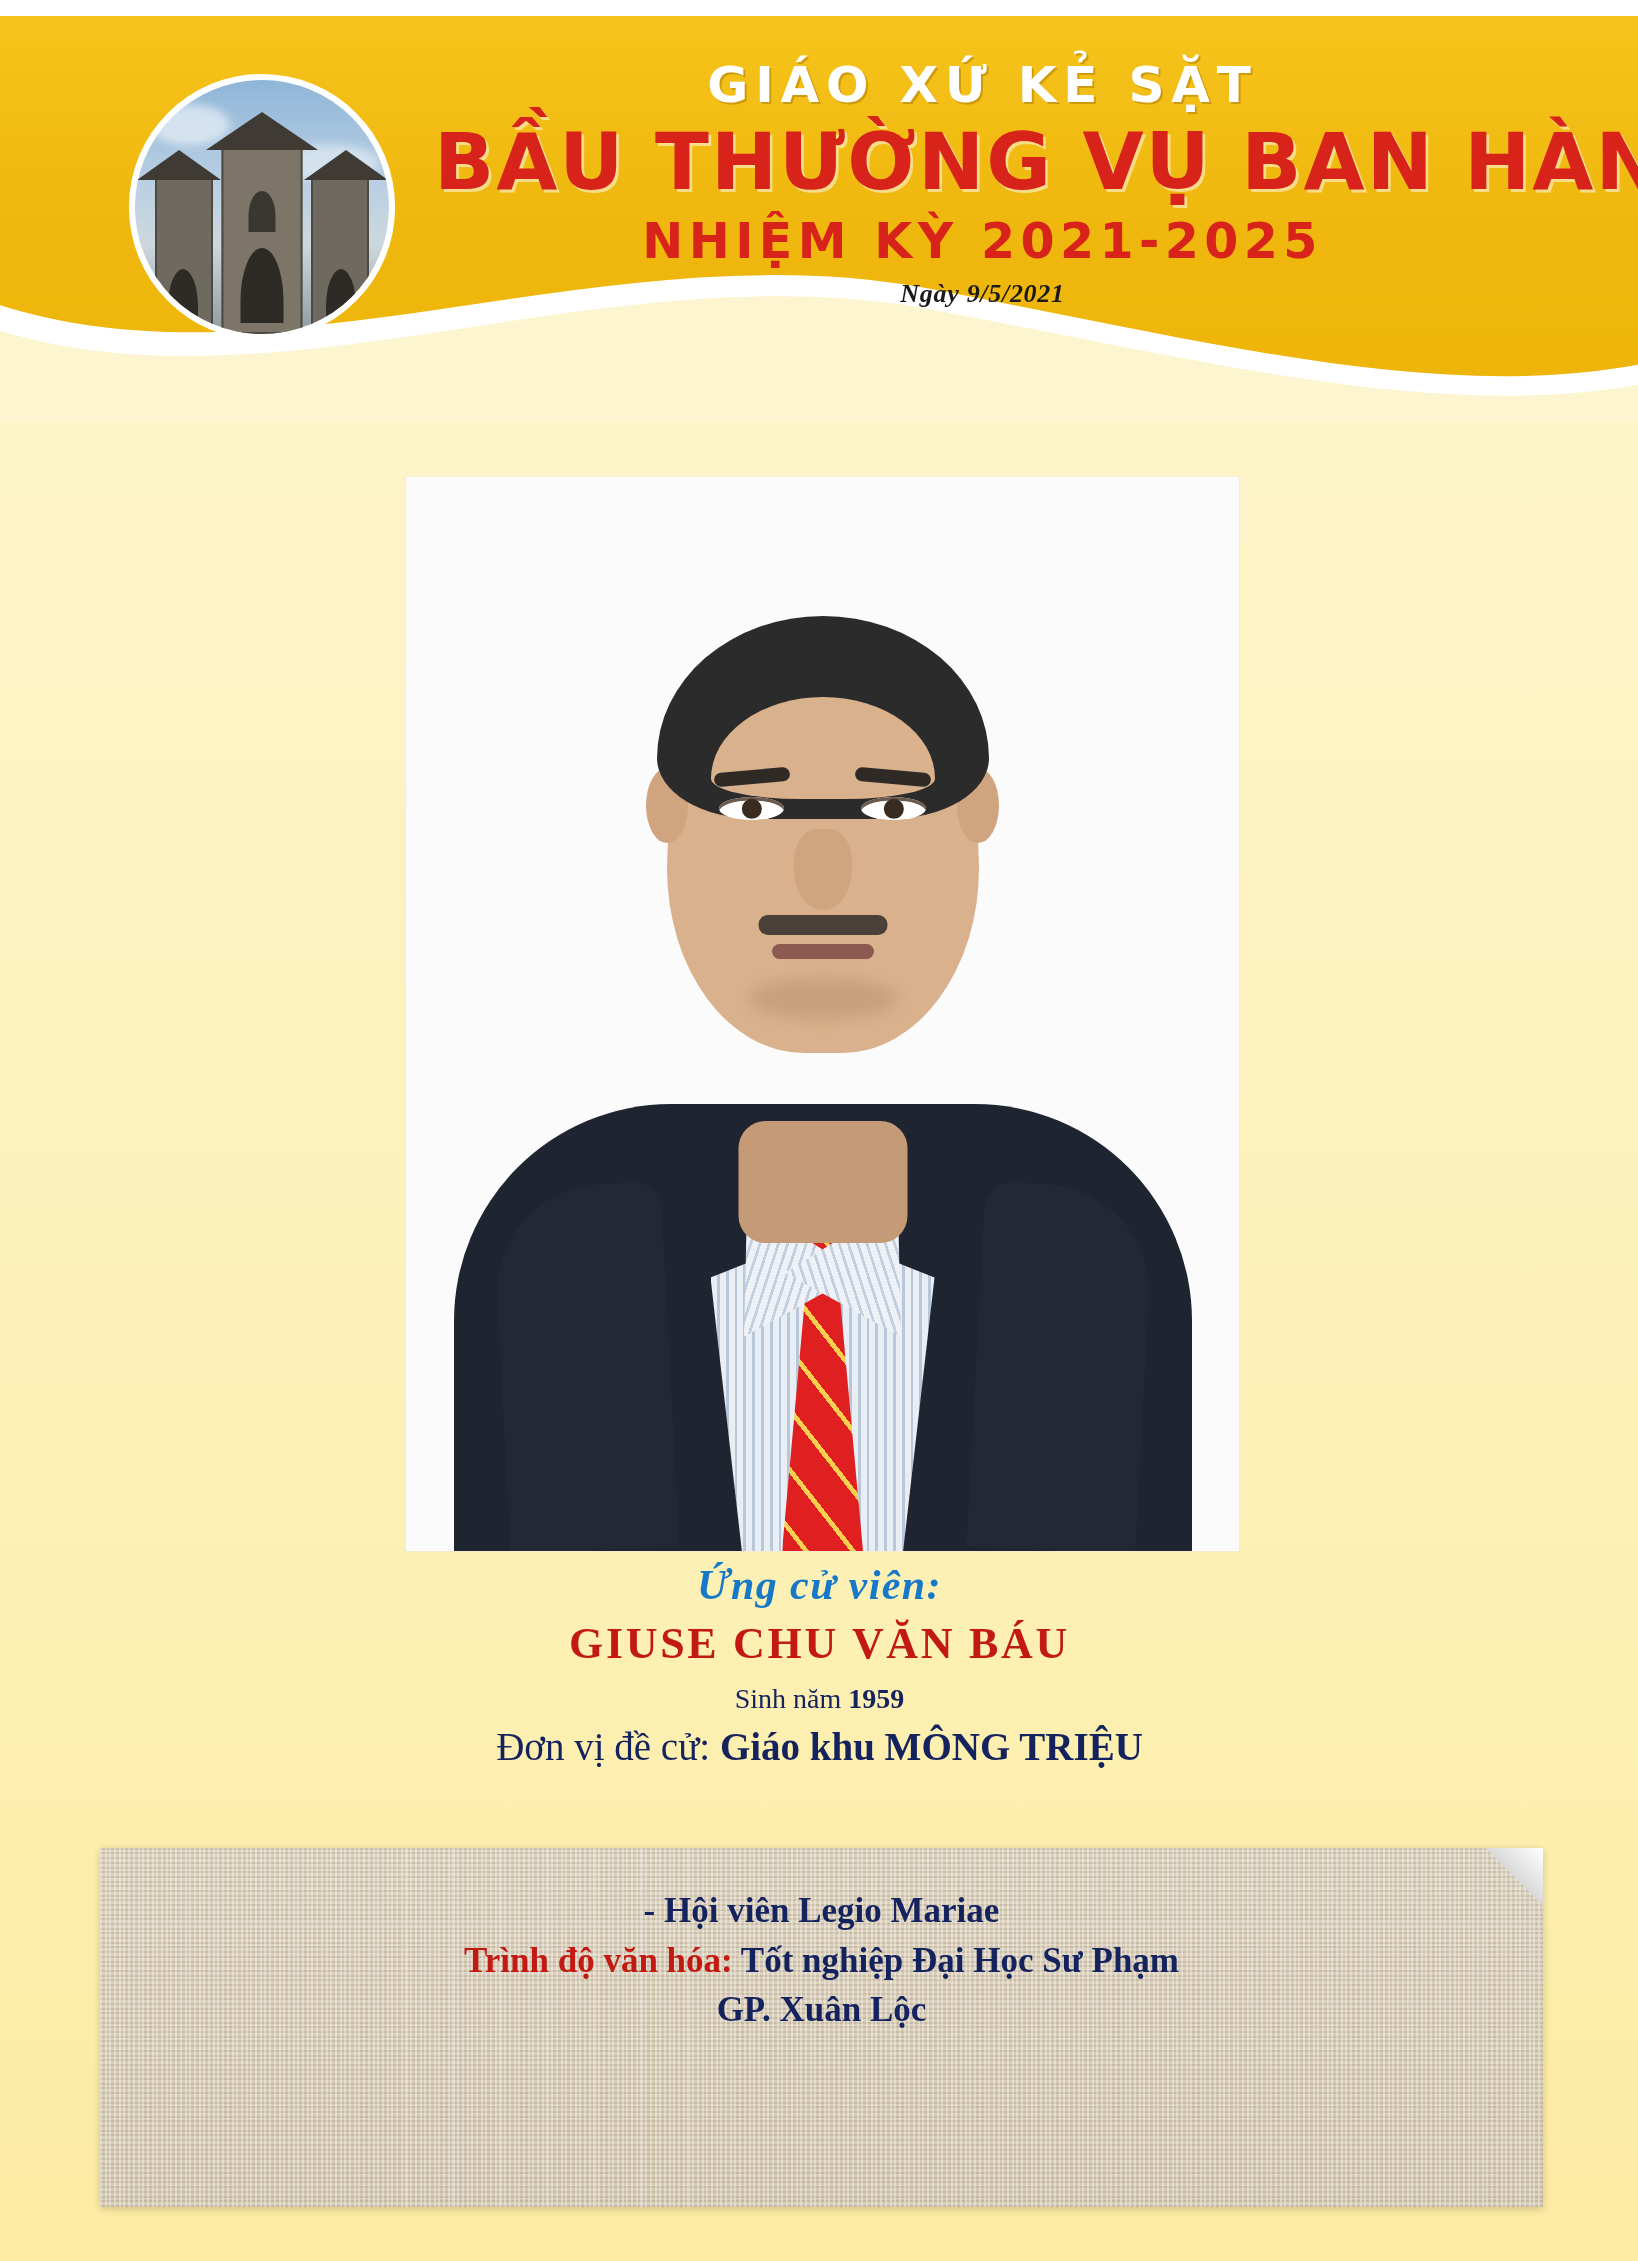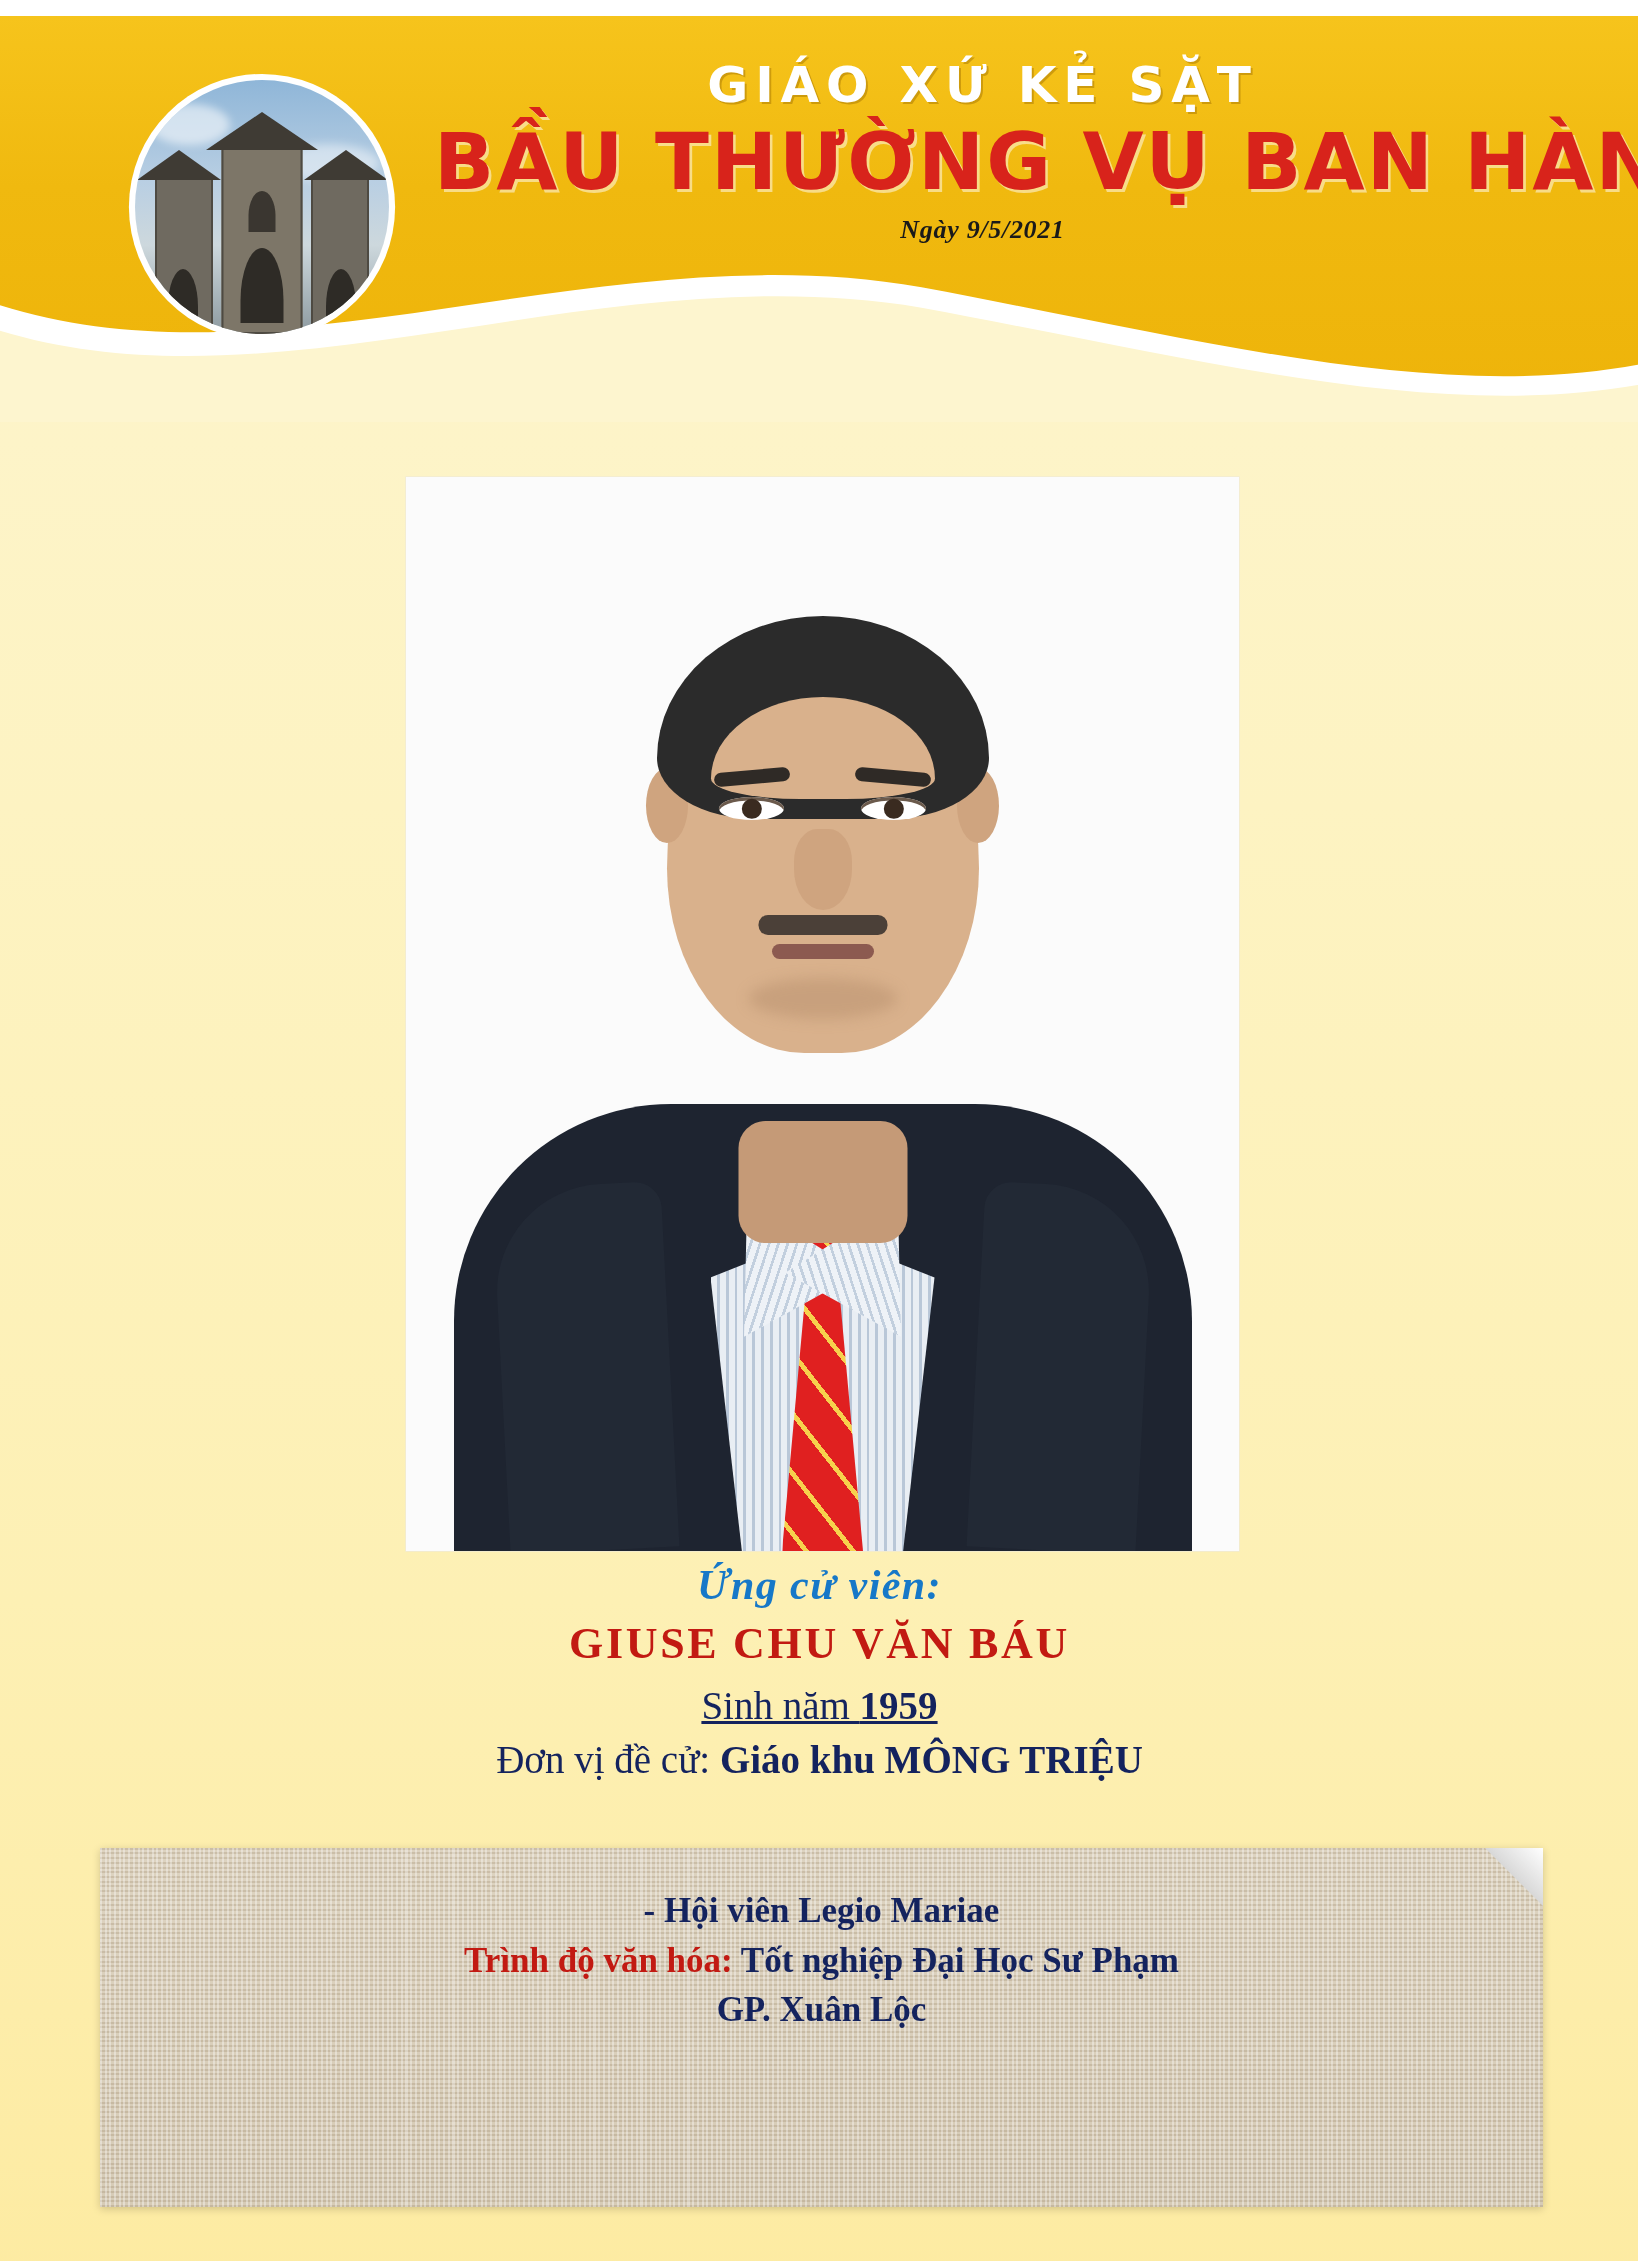--- a/index.html
+++ b/index.html
@@ -402,24 +402,23 @@
   .cand-name {
     font-family: "Liberation Serif", serif;
     font-weight: bold;
     font-size: 44px;
     color: #c21a12;
     letter-spacing: 2.7px;
     margin-top: 9px;
   }
   .cand-birth {
     font-family: "Liberation Serif", serif;
-    font-size: 39px;
+    font-size: 28px;
     color: #14235e;
     margin-top: 13.5px;
-    text-decoration: underline;
   }
   .cand-birth b { font-weight: bold; }
   .cand-unit {
     font-family: "Liberation Serif", serif;
     font-size: 39px;
     color: #14235e;
     margin-top: 9.5px;
   }
   .cand-unit b { font-weight: bold; }
 
@@ -489,20 +488,21 @@
           <div class="arch a1"></div>
           <div class="arch a2"></div>
           <div class="arch a3"></div>
         </div>
       </div>
     </div>
 
     <div class="title-block">
       <div class="t-line1">GIÁO XỨ KẺ SẶT</div>
       <div class="t-line2">BẦU THƯỜNG VỤ BAN HÀNH GIÁO</div>
+      <div class="t-line3">NHIỆM KỲ 2021-2025</div>
       <div class="t-line4">Ngày 9/5/2021</div>
     </div>
   </div>
 
   <div class="portrait-frame">
     <div class="photo-bg"></div>
     <div class="suit"></div>
     <div class="shirt"></div>
     <div class="tie"></div>
     <div class="knot"></div>

